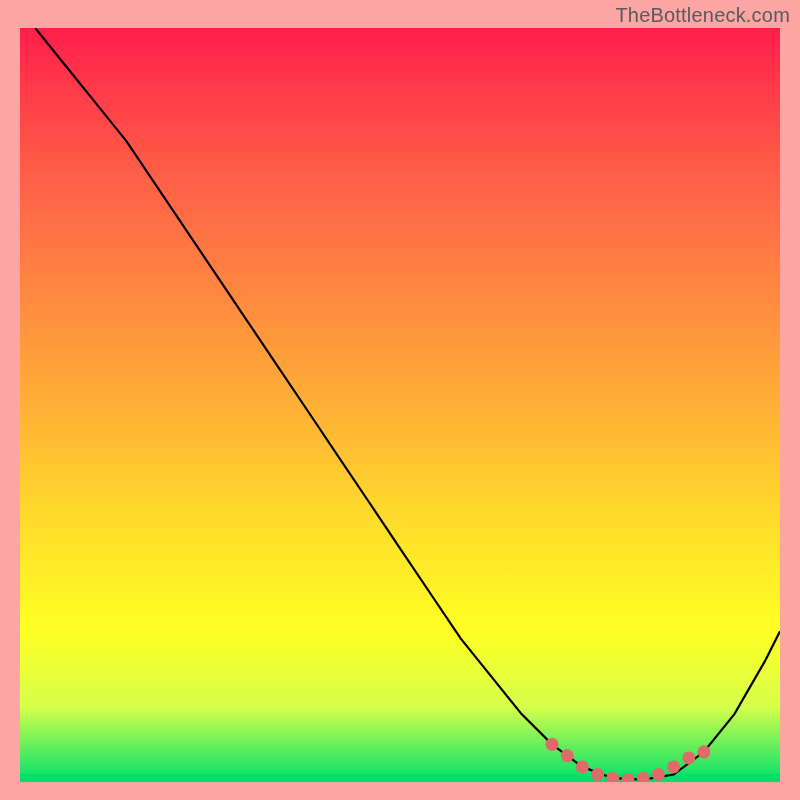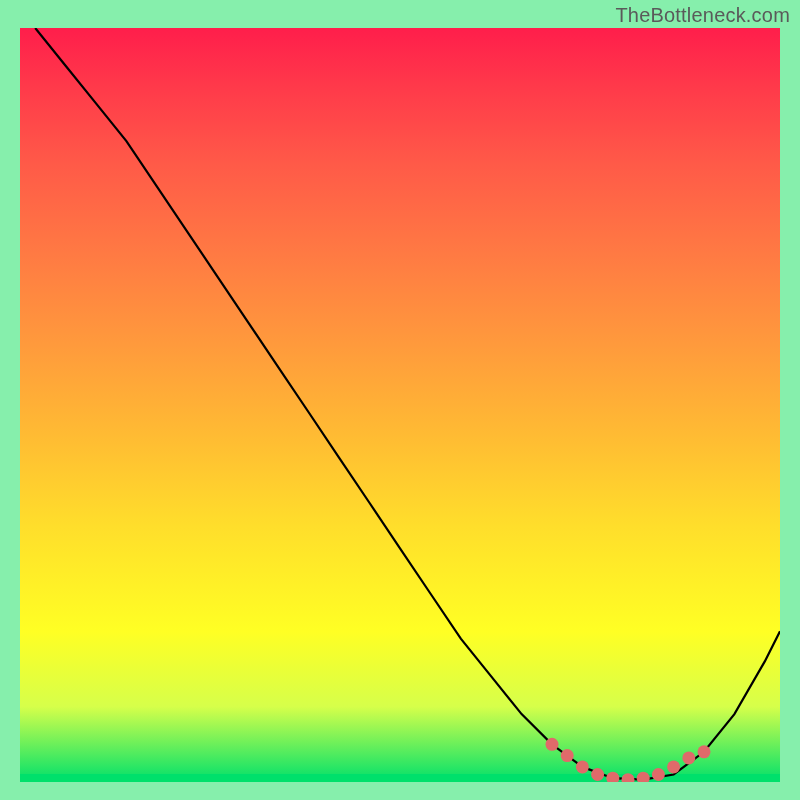--- a/index.html
+++ b/index.html
@@ -8,21 +8,21 @@
     width: 800px;
     height: 800px;
     background: #000;
     overflow: hidden;
     font-family: Arial, Helvetica, sans-serif;
   }
   .frame {
     position: relative;
     width: 800px;
     height: 800px;
-    background: #86efac;
+    background: #fca5a5;
   }
   .watermark {
     position: absolute;
     top: 4px;
     right: 10px;
     color: #5a5a5a;
     font-size: 20px;
     font-weight: 500;
     letter-spacing: 0.2px;
     user-select: none;

